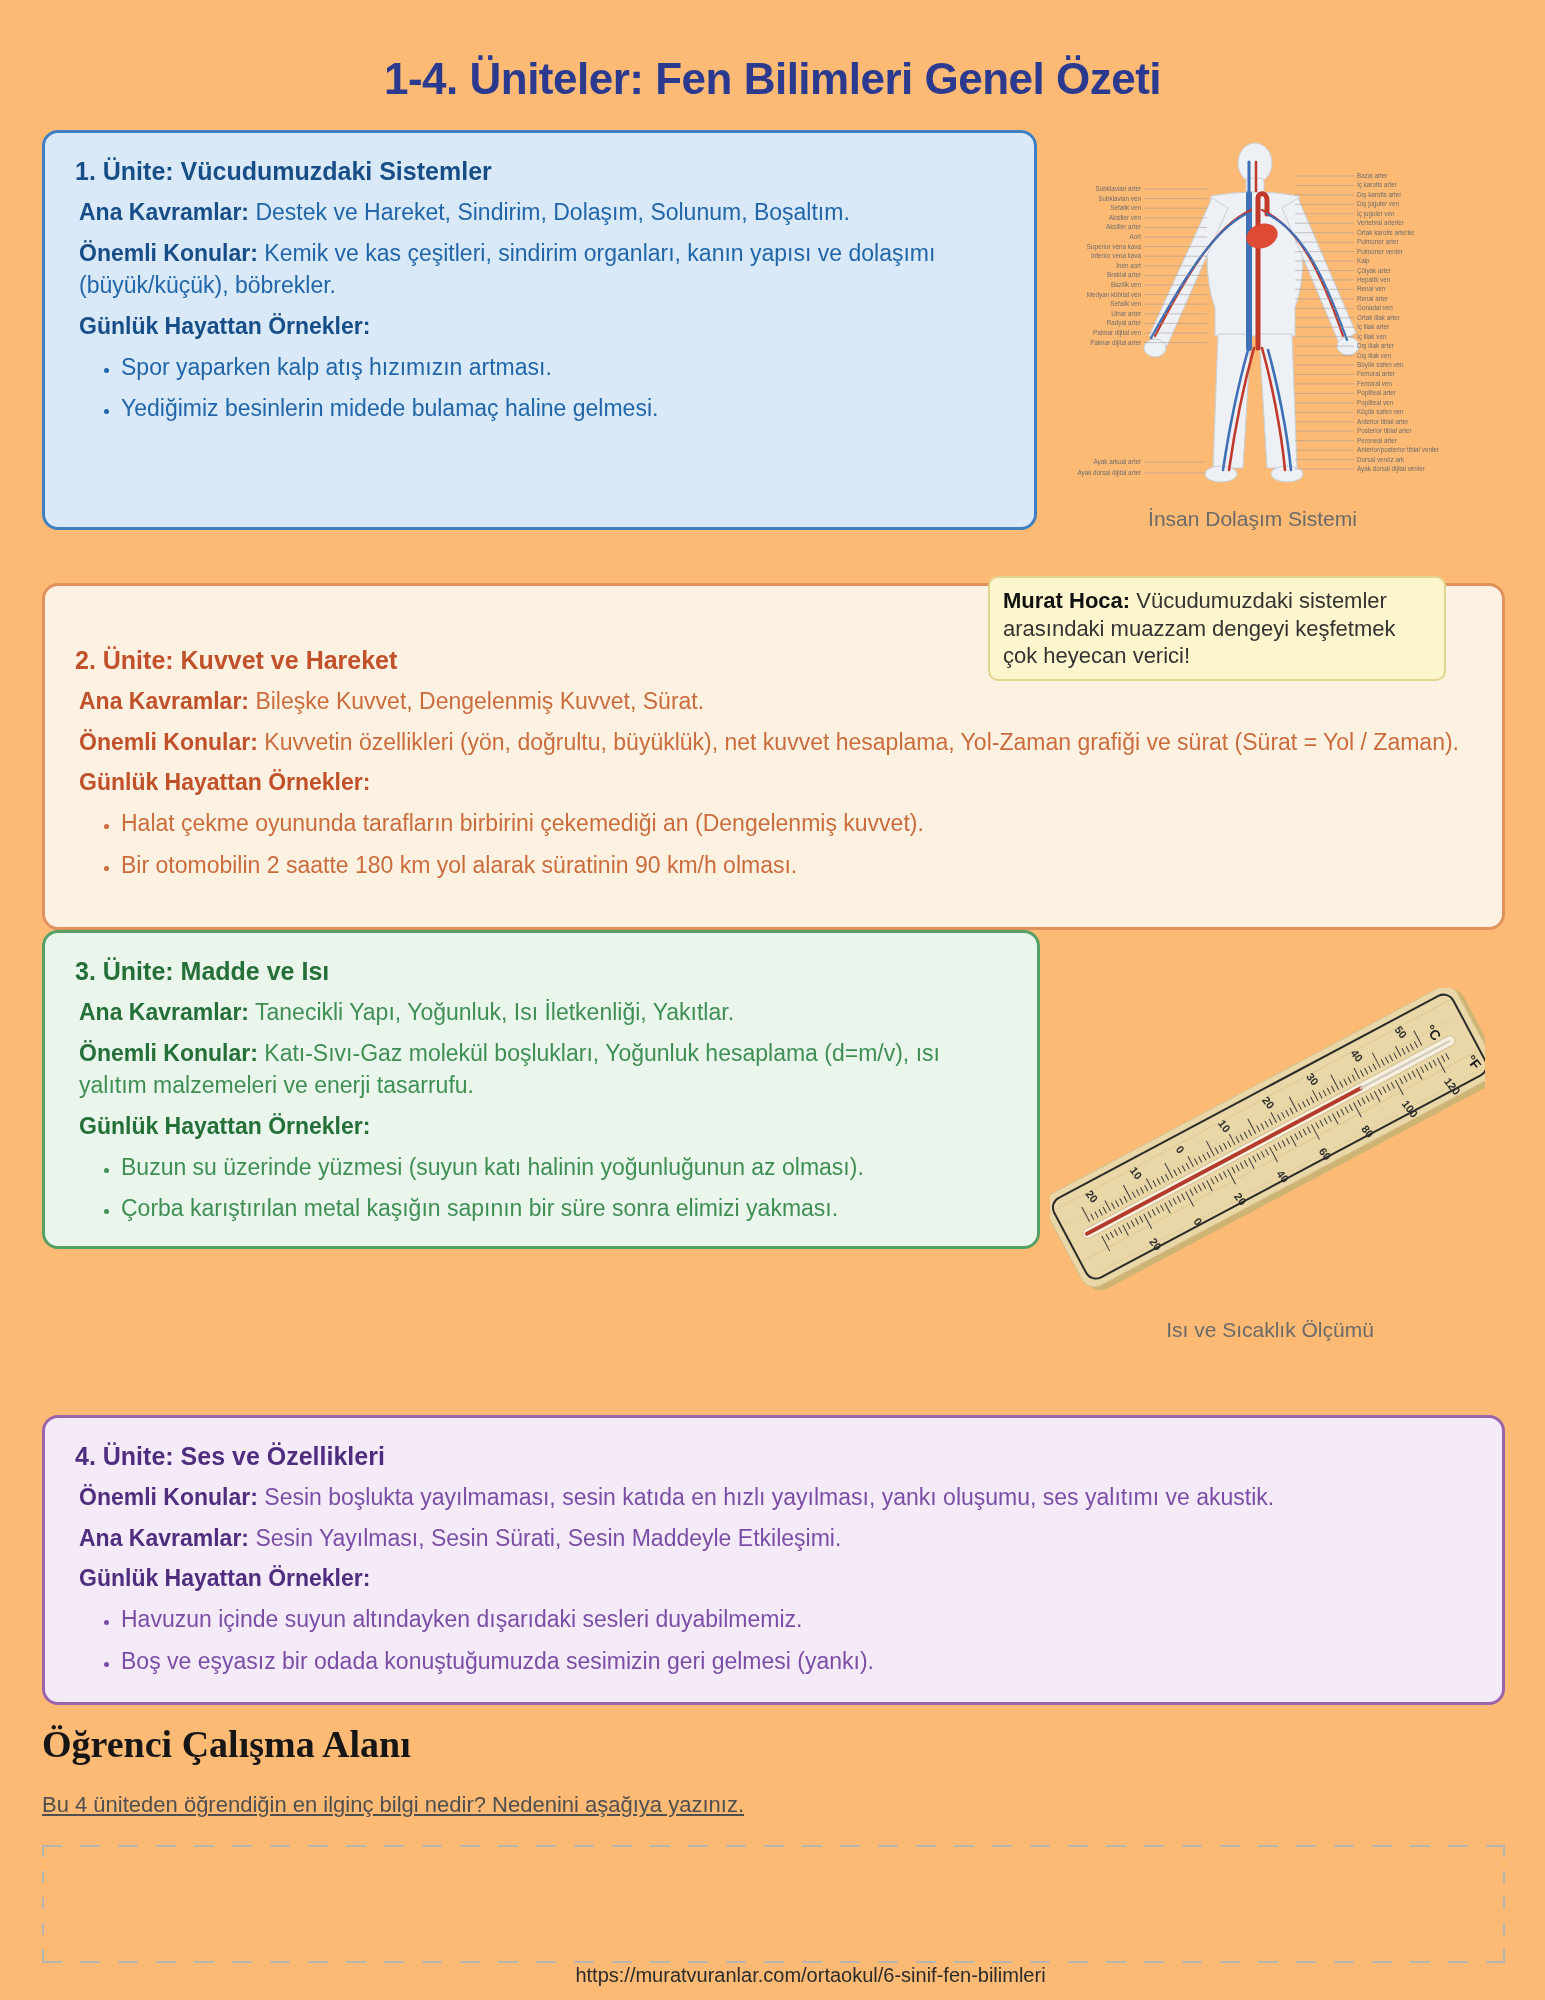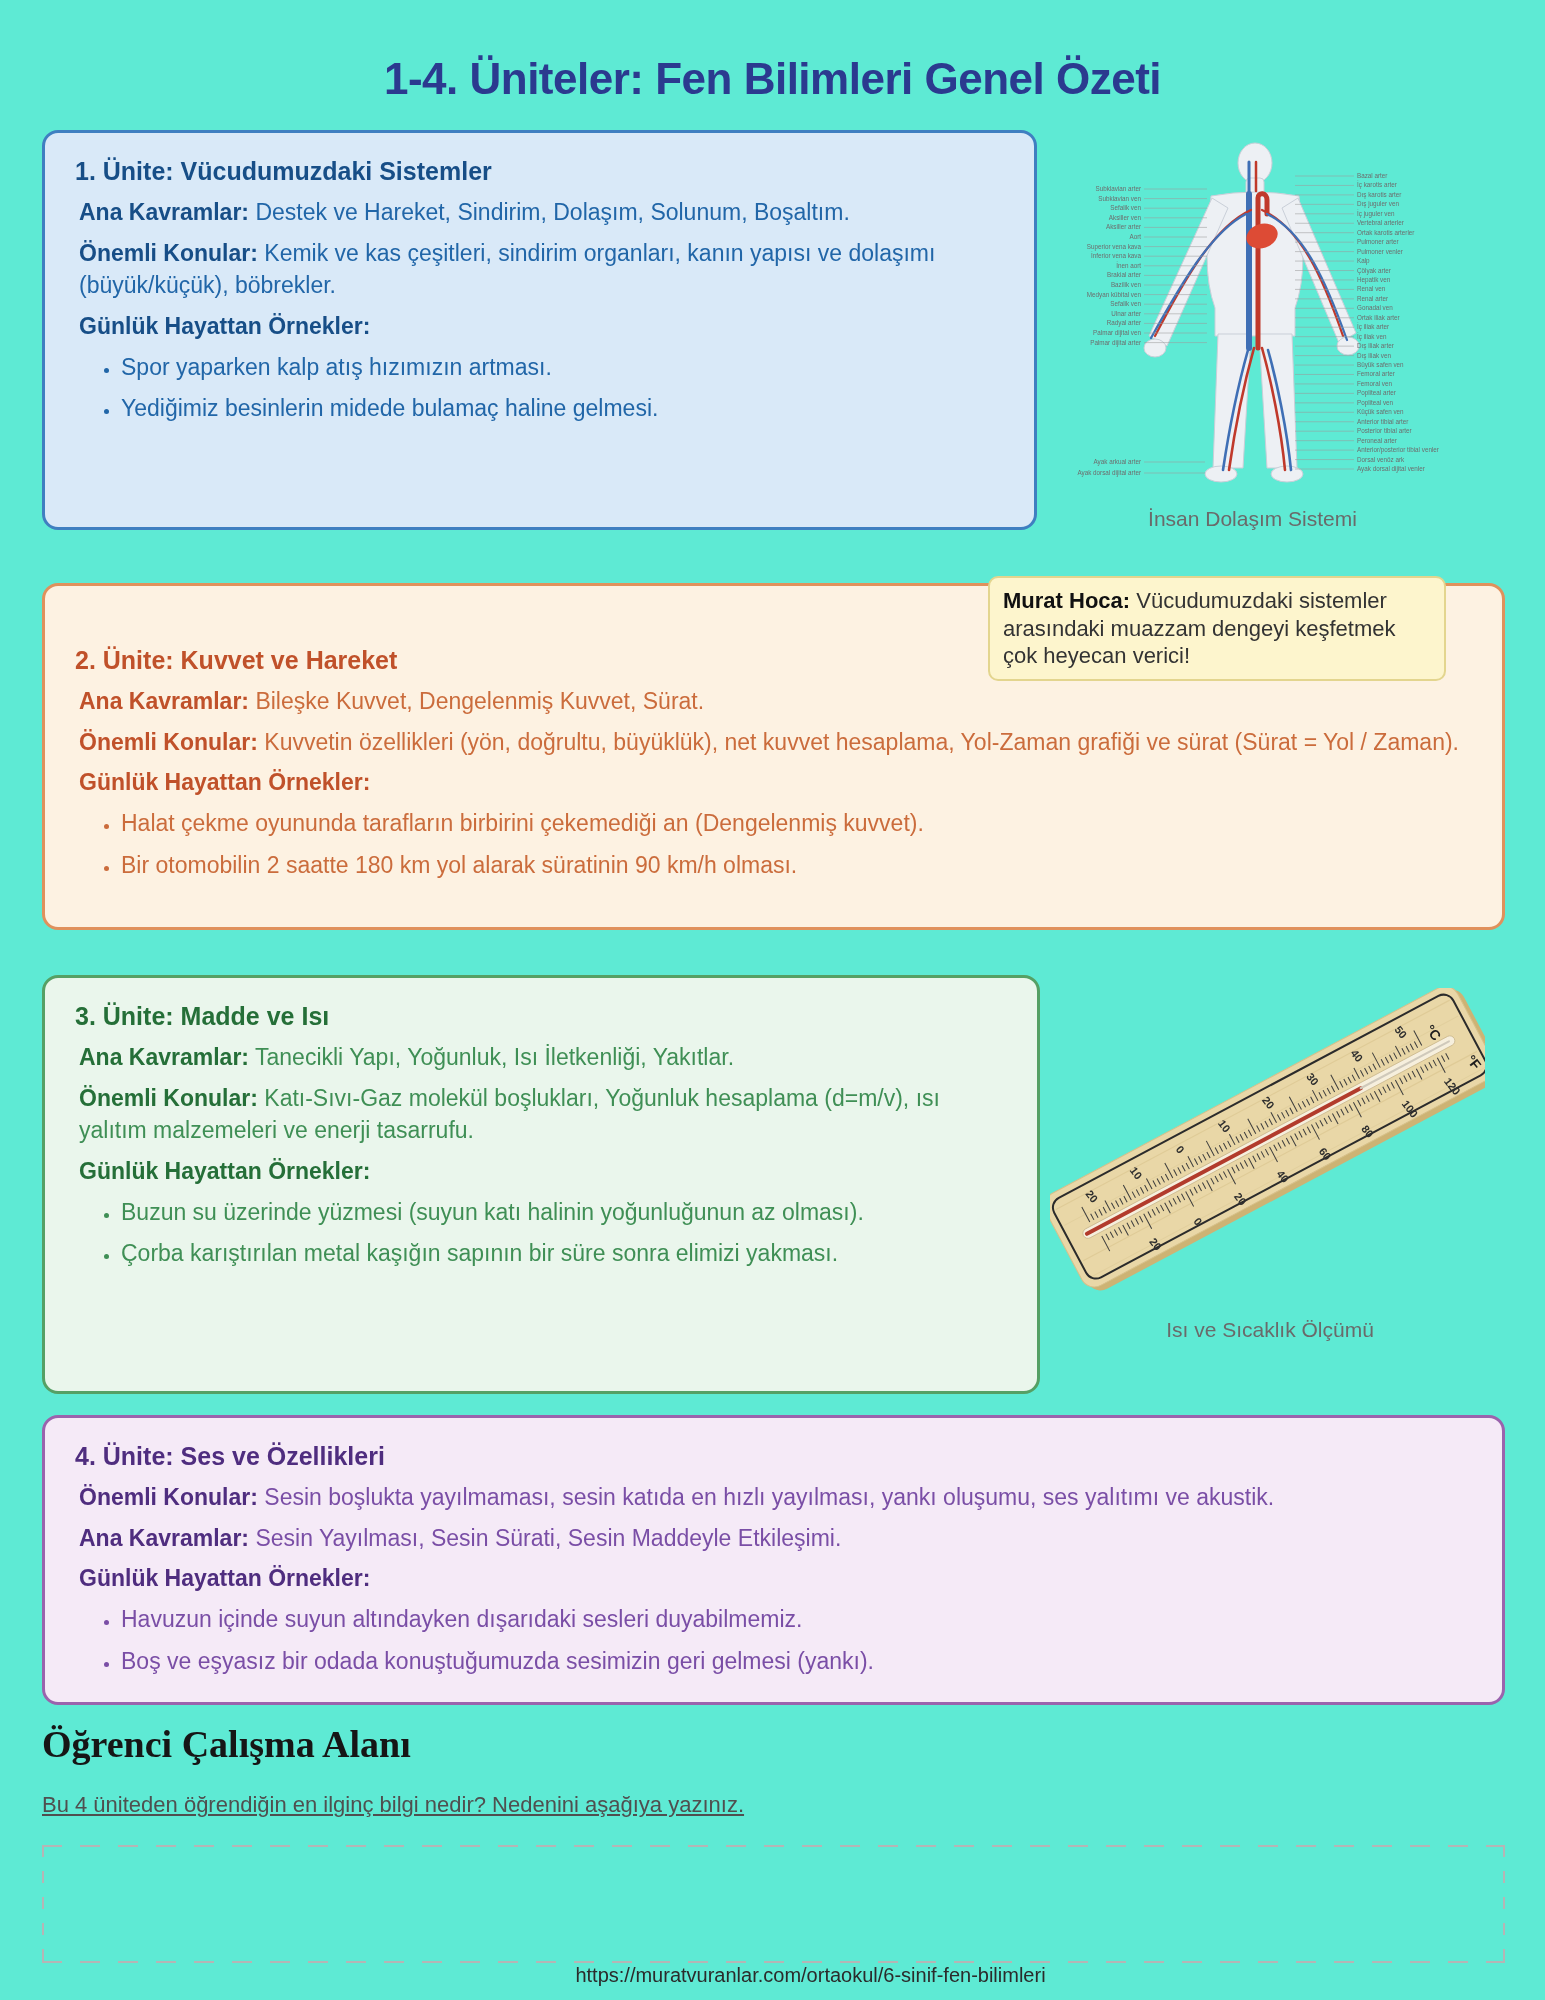--- a/index.html
+++ b/index.html
@@ -1,34 +1,34 @@
 <!DOCTYPE html>
 <html><head>
 <meta charset="utf-8">
 <style>
   html,body{margin:0;padding:0;background:#ffffff;}
-  #page{position:relative;width:1545px;height:2000px;background:#5eead4;
+  #page{position:relative;width:1545px;height:2000px;background:#fdba74;
         font-family:"Liberation Sans",sans-serif;overflow:hidden;}
 
   .title{position:absolute;top:54px;left:0;width:100%;text-align:center;
          font-size:44px;font-weight:bold;color:#2b3a8f;letter-spacing:-0.5px;}
 
   .unit-card{position:absolute;border:3px solid var(--border,#999);
              background:var(--bg,#eee);border-radius:16px;box-sizing:border-box;
              padding:24px 30px;color:var(--body,#333);}
   .unit-card h2{margin:0 0 10px 0;font-size:25px;color:var(--heading,#111);}
   .unit-card p{margin:0 0 8px 4px;font-size:23px;line-height:1.42;}
   .unit-card b{color:var(--heading,#111);}
   .unit-card ul{margin:2px 0 0 0;padding-left:46px;}
   .unit-card li{font-size:23px;line-height:1.42;margin-bottom:9px;}
   .unit-card li::marker{font-size:0.75em;}
 
   #unit1{left:42px;top:130px;width:995px;height:400px;}
   #unit2{left:42px;top:583px;width:1463px;height:347px;padding-top:60px;}
-  #unit3{left:42px;top:975px;width:998px;height:419px;}
+  #unit3{left:42px;top:930px;width:998px;height:319px;}
   #unit4{left:42px;top:1415px;width:1463px;height:290px;}
 
   #teacher-note{position:absolute;left:988px;top:576px;width:458px;box-sizing:border-box;
                 background:#fdf5cd;border:2px solid #e3d58e;border-radius:10px;
                 padding:9px 13px;font-size:22px;line-height:1.25;color:#333;z-index:5;}
   #teacher-note b{color:#111;}
 
   #anatomy-svg{position:absolute;left:1055px;top:136px;width:395px;height:362px;}
   #thermo-svg{position:absolute;left:1050px;top:988px;width:435px;height:322px;}
   .fig-caption{position:absolute;text-align:center;color:#6a6a6a;font-size:21px;}

